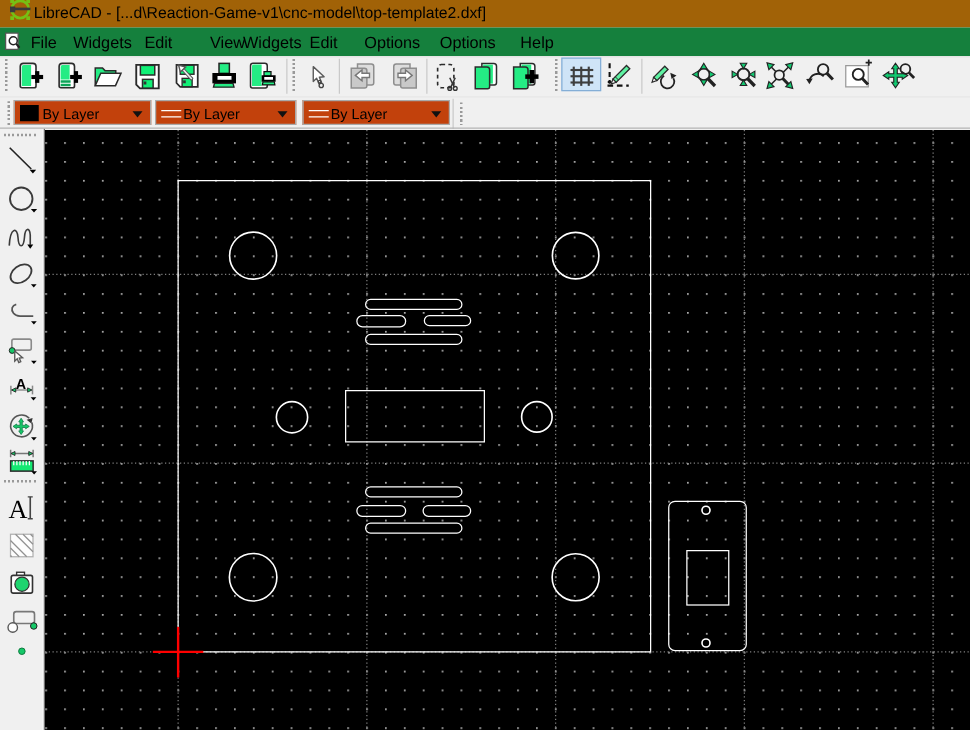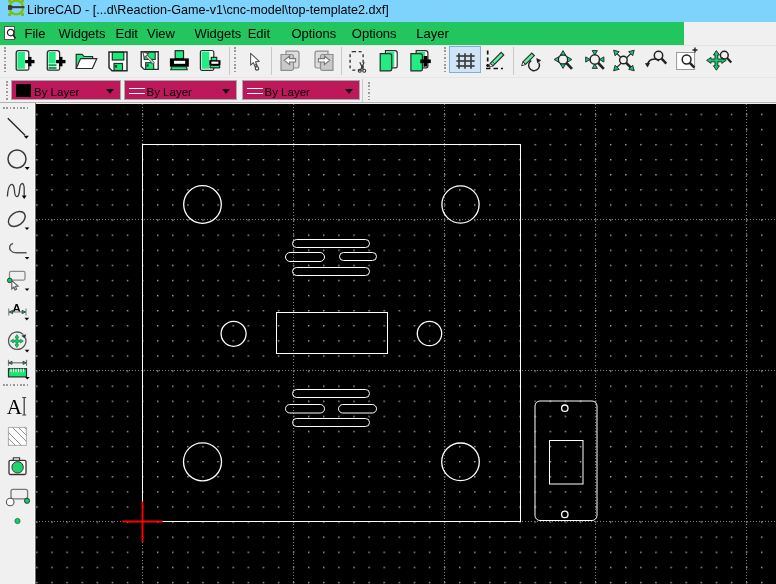--- a/index.html
+++ b/index.html
@@ -1,31 +1,31 @@
 <!DOCTYPE html>
 <html><head><meta charset="utf-8"><style>
 *{margin:0;padding:0;box-sizing:border-box}
 html,body{width:776px;height:584px;overflow:hidden;font-family:"Liberation Sans",sans-serif;background:#f0f0f0}
 .abs{position:absolute}
-#titlebar{left:0;top:0;width:776px;height:22px;background:#7dd3fc}
+#titlebar{left:0;top:0;width:776px;height:22px;background:#a16207}
 #titletext{left:27px;top:3px;font-size:12.6px;color:#000;white-space:pre}
-#menubar{left:0;top:22px;width:684px;height:23px;background:#22c55e}
+#menubar{left:0;top:22px;width:776px;height:23px;background:#15803d}
 .mi{position:absolute;top:3.9px;font-size:13px;color:#000}
 #tbarea{left:0;top:45px;width:776px;height:58px;background:#f0f0f0}
 .vsep{position:absolute;width:1px;height:28px;top:47px;background:#c9c9c9}
 .hdl{position:absolute;width:2px;background:repeating-linear-gradient(to bottom,#999 0 1.6px,rgba(0,0,0,0) 1.6px 3.4px)}
 .hdlh{position:absolute;height:2px;background:repeating-linear-gradient(to right,#999 0 1.6px,rgba(0,0,0,0) 1.6px 3.4px)}
 #tools{left:0;top:103px;width:34px;height:481px;background:#f0f0f0}
 #tb-hl{left:34px;top:103px;width:1px;height:481px;background:#fafafa}
 #tb-dk{left:35px;top:103px;width:1px;height:481px;background:#6e6e6e}
 #topline{left:0;top:102px;width:776px;height:1px;background:#b4b4b4}
 #menusep{left:0;top:45px;width:776px;height:1px;background:#e4e4e4}
 #rowsep{left:0;top:77px;width:776px;height:1px;background:#e6e6e6}
 #canvas{left:36px;top:104px}
-.combo{position:absolute;top:80px;height:20px;width:110px;background:#be185d;border:1px solid #a9a9a9}
+.combo{position:absolute;top:80px;height:20px;width:110px;background:#c2410c;border:1px solid #a9a9a9}
 .combo .txt{position:absolute;left:22px;top:4.5px;font-size:11.5px;color:#000}
 .combo .arr{position:absolute;right:6px;top:8px;width:0;height:0;border-left:4px solid transparent;border-right:4px solid transparent;border-top:5px solid #111}
 .sw1{position:absolute;left:4px;top:2.5px;width:15px;height:13px;background:#000}
 .swline{position:absolute;left:4px;top:7px;width:16px;height:1.4px;background:#fdfdfd}
 svg{position:absolute;overflow:visible}
 </style></head><body>
 <div class="abs" id="titlebar">
   <svg style="left:7px;top:0" width="18" height="16" viewBox="0 0 18 16">
     <circle cx="9.2" cy="7.5" r="6.9" fill="none" stroke="#76c014" stroke-width="2.2"></circle>
     <rect x="1.2" y="-0.6" width="3" height="3" fill="#76c014"></rect>
@@ -39,26 +39,26 @@
 </div>
 <div class="abs" id="menubar">
   <svg style="left:3px;top:4px" width="15" height="15" viewBox="0 0 15 15">
     <rect x="1.5" y="0.5" width="10" height="13" fill="#fff" stroke="#555" stroke-width="1"></rect>
     <circle cx="7.6" cy="6.6" r="3.2" fill="#fff" stroke="#222" stroke-width="1.2"></circle>
     <line x1="10" y1="9" x2="12.6" y2="12.2" stroke="#222" stroke-width="1.6"></line>
   </svg>
   <span class="mi" style="left:24.5px">File</span>
   <span class="mi" style="left:58.5px">Widgets</span>
   <span class="mi" style="left:115.5px">Edit</span>
-  <span class="mi" style="left:147px">View</span>
+  <span class="mi" style="left:168px">View</span>
   <span class="mi" style="left:194.4px">Widgets</span>
   <span class="mi" style="left:247.7px">Edit</span>
   <span class="mi" style="left:291.4px">Options</span>
   <span class="mi" style="left:351.8px">Options</span>
-  <span class="mi" style="left:416.3px">Layer</span>
+  <span class="mi" style="left:416.3px">Help</span>
 </div>
 <div class="abs" id="tbarea"></div>
 <div class="abs" id="menusep"></div>
 <div class="abs" id="rowsep"></div>
 
 <div class="hdl" style="left:4px;top:47px;height:27px"></div>
 <div class="vsep" style="left:228.5px"></div>
 <div class="hdl" style="left:233.5px;top:47px;height:27px"></div>
 <div class="vsep" style="left:270.9px"></div>
 <div class="vsep" style="left:340.5px"></div>

